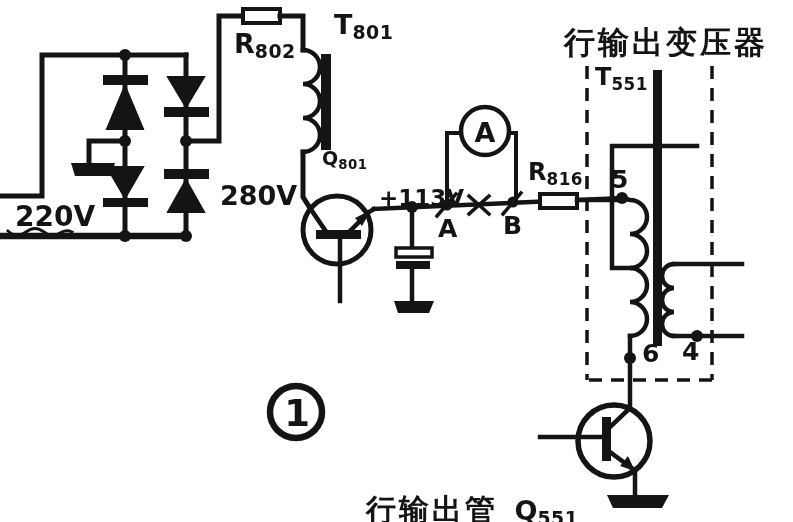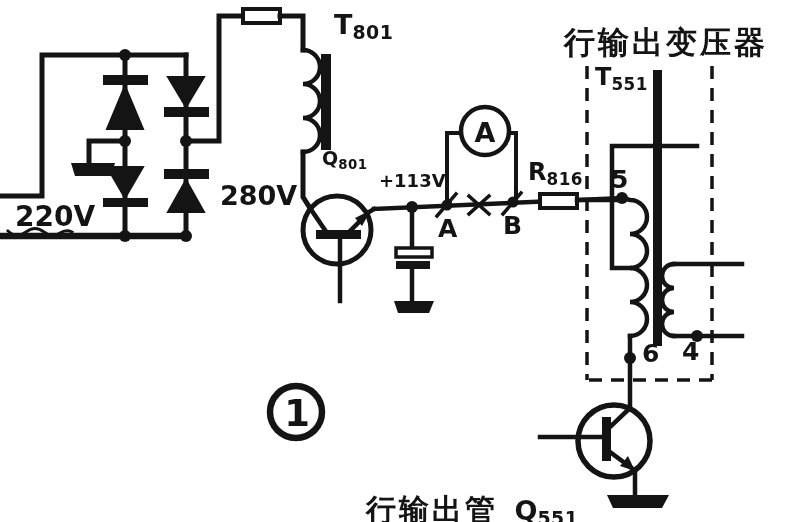--- a/index.html
+++ b/index.html
@@ -135,32 +135,35 @@
       <path d="M610,452 L633,469 L635,470 V494" stroke="#141414" stroke-width="4.5" fill="none"></path>
       <polygon points="635,471 620,466 628,456" fill="#141414"></polygon>
       <polygon points="607,495 669,495 662,508 613,508" fill="#141414"></polygon>
     </g>
 
     <circle cx="296" cy="412" r="26" fill="#ffffff" stroke="#141414" stroke-width="6.5"></circle>
   </svg>
 
   <div class="lbl" style="left:15px;top:203px;font-size:28px;">220V</div>
 
+  <div class="lbl" style="left:234px;top:30px;font-size:27px;">
+    <span>R</span><sub>802</sub>
+  </div>
 
   <div class="lbl" style="left:334px;top:11px;font-size:27px;">
     <span>T</span><sub>801</sub>
   </div>
 
   <div class="lbl" style="left:322px;top:149px;font-size:19px;">
     <span>Q</span><sub>801</sub>
   </div>
 
   <div class="lbl" style="left:220px;top:182px;font-size:27px;">280V</div>
 
-  <div class="lbl" style="left:379px;top:172px;font-size:18px;">+113V</div>
+  <div class="lbl" style="left:379px;top:187px;font-size:23px;">+113V</div>
 
   <div class="lbl center" style="left:485px;top:132px;font-size:27px;">A</div>
 
   <div class="lbl" style="left:438px;top:216px;font-size:25px;">A</div>
 
   <div class="lbl" style="left:503px;top:213px;font-size:25px;">B</div>
 
   <div class="lbl" style="left:528px;top:160px;font-size:24px;">
     <span>R</span><sub>816</sub>
   </div>

